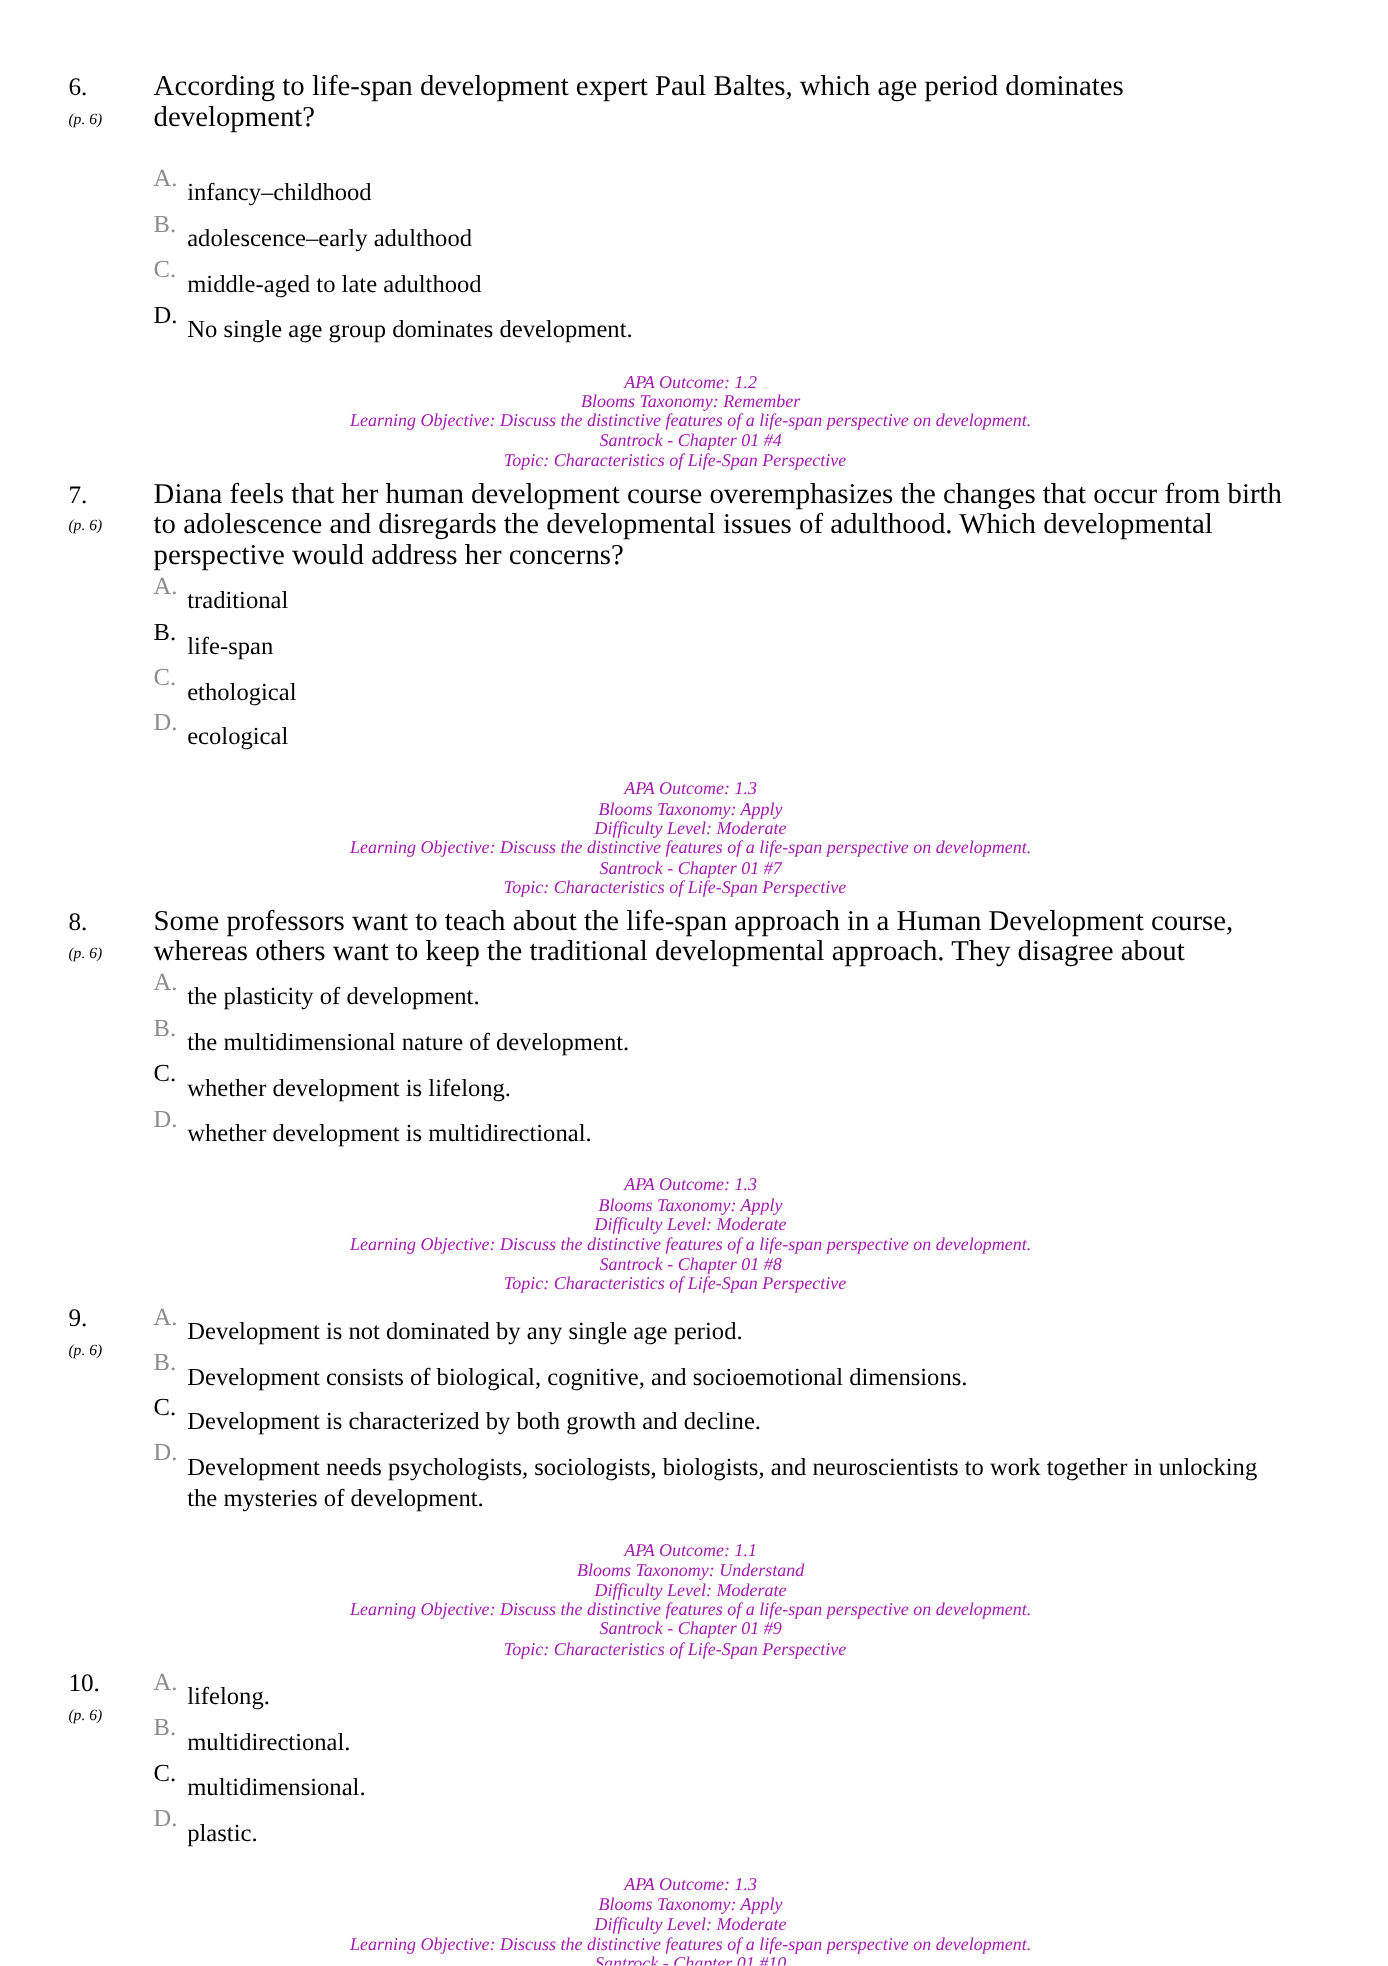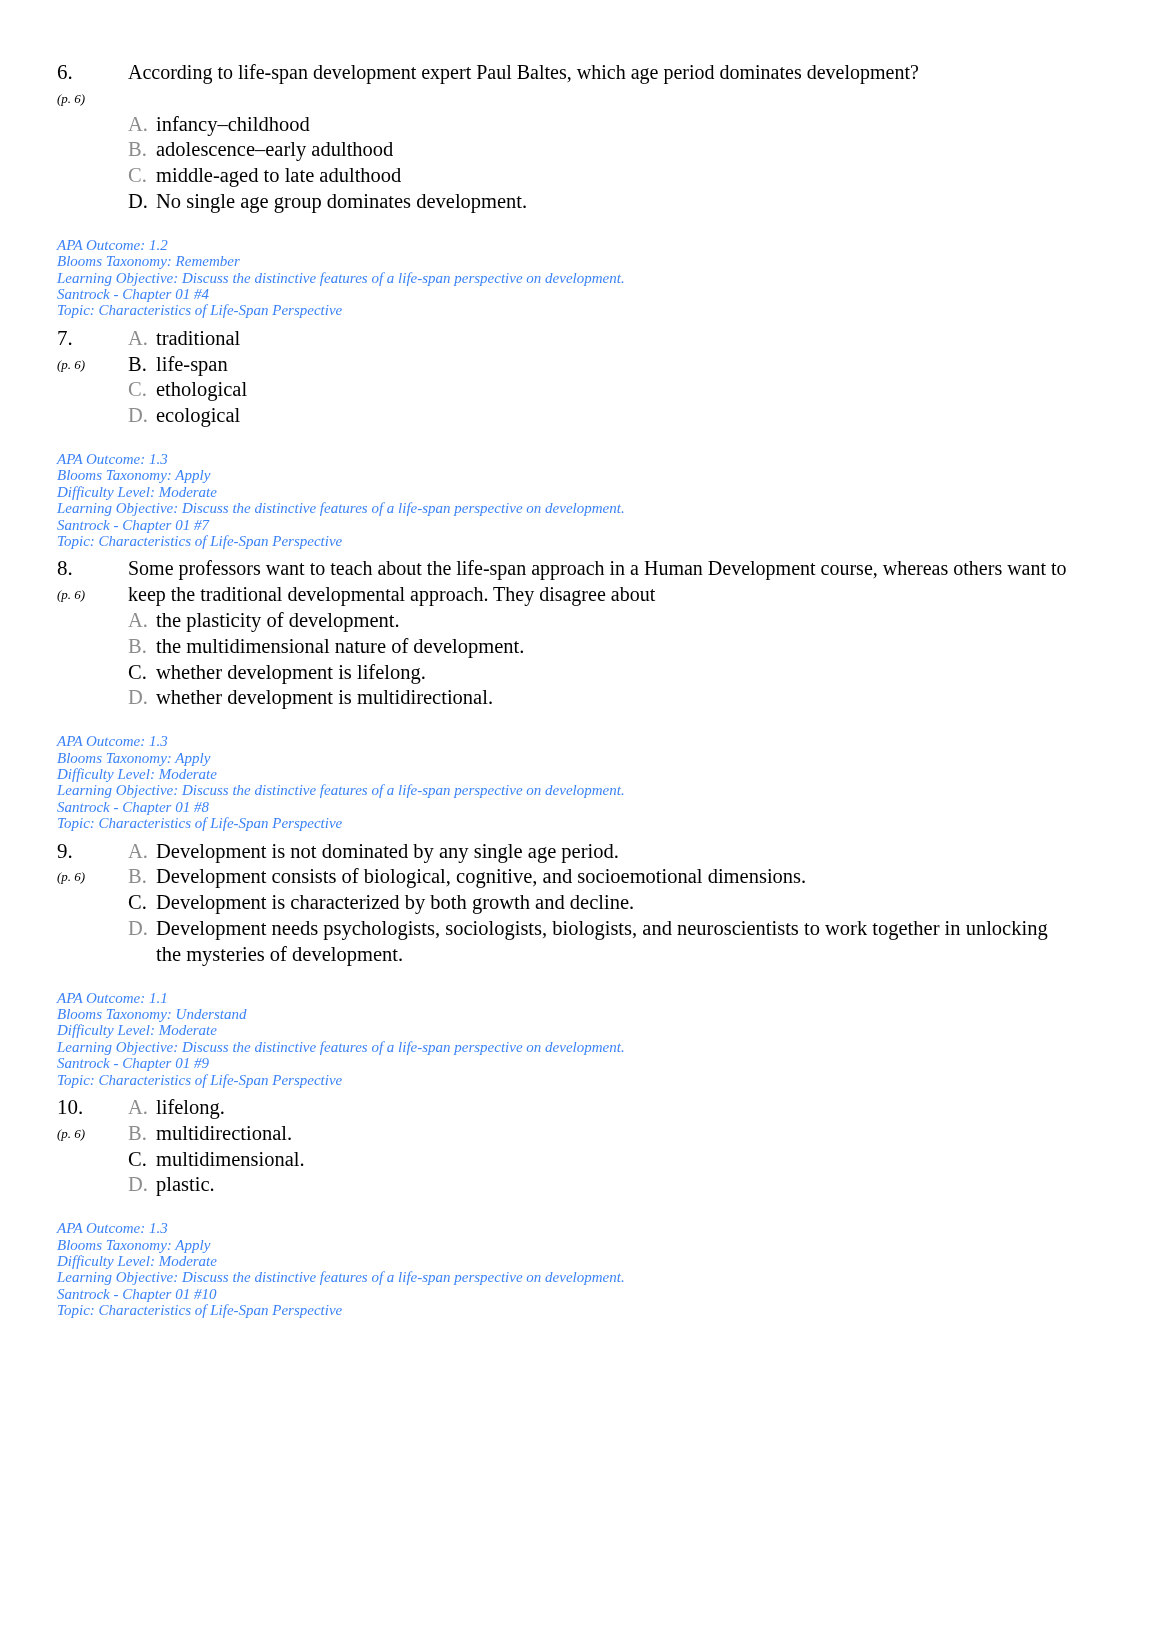--- a/index.html
+++ b/index.html
@@ -11,35 +11,35 @@
     color: #000000;
     font-family: "Liberation Serif", "DejaVu Serif", serif;
     padding: 60px 63px 0 57px;
     overflow: hidden;
   }
   .question { display: flex; }
   .q-left { width: 71px; flex: none; }
   .q-num { font-size: 21px; line-height: 25.8px; }
   .q-page { font-size: 13px; font-style: italic; margin-top: 5px; }
   .q-body { flex: 1; max-width: 945px; }
-  .q-stem { font-size: 20px; line-height: 25.8px; }
+  .q-stem { font-size: 24px; line-height: 25.8px; }
   .q-stem.stem-gap { margin-bottom: 25.8px; }
   .options { }
   .option { display: flex; font-size: 20.5px; line-height: 25.8px; }
   .opt-label { width: 28px; flex: none; color: #8c8c8c; }
   .opt-label.black { color: #000000; }
   .opt-label.narrow { width: 17px; margin-right: 11px; word-break: break-all; }
-  .opt-text { flex: 1; }
+  .opt-text { flex: 1; margin-top: 12px; }
   .meta {
-    text-align: left;
+    text-align: center;
     font-style: italic;
     font-size: 15px;
     line-height: 16.4px;
     margin: 22px 0 7px 0;
-    color: #3b82f6;
+    color: #a21caf;
   }
   .meta .topic { padding-right: 26px; }
 </style>
 </head>
 <body>
 
 <section class="question">
   <div class="q-left">
     <div class="q-num">6.</div>
     <div class="q-page">(p. 6)</div>
@@ -73,20 +73,21 @@
   <div>Santrock - Chapter 01 #4</div>
   <div class="topic">Topic: Characteristics of Life-Span Perspective</div>
 </div>
 
 <section class="question">
   <div class="q-left">
     <div class="q-num">7.</div>
     <div class="q-page">(p. 6)</div>
   </div>
   <div class="q-body">
+    <div class="q-stem">Diana feels that her human development course overemphasizes the changes that occur from birth to adolescence and disregards the developmental issues of adulthood. Which developmental perspective would address her concerns?</div>
     <div class="options">
       <div class="option">
         <span class="opt-label">A.</span>
         <span class="opt-text">traditional</span>
       </div>
       <div class="option">
         <span class="opt-label black">B.</span>
         <span class="opt-text">life-span</span>
       </div>
       <div class="option">

